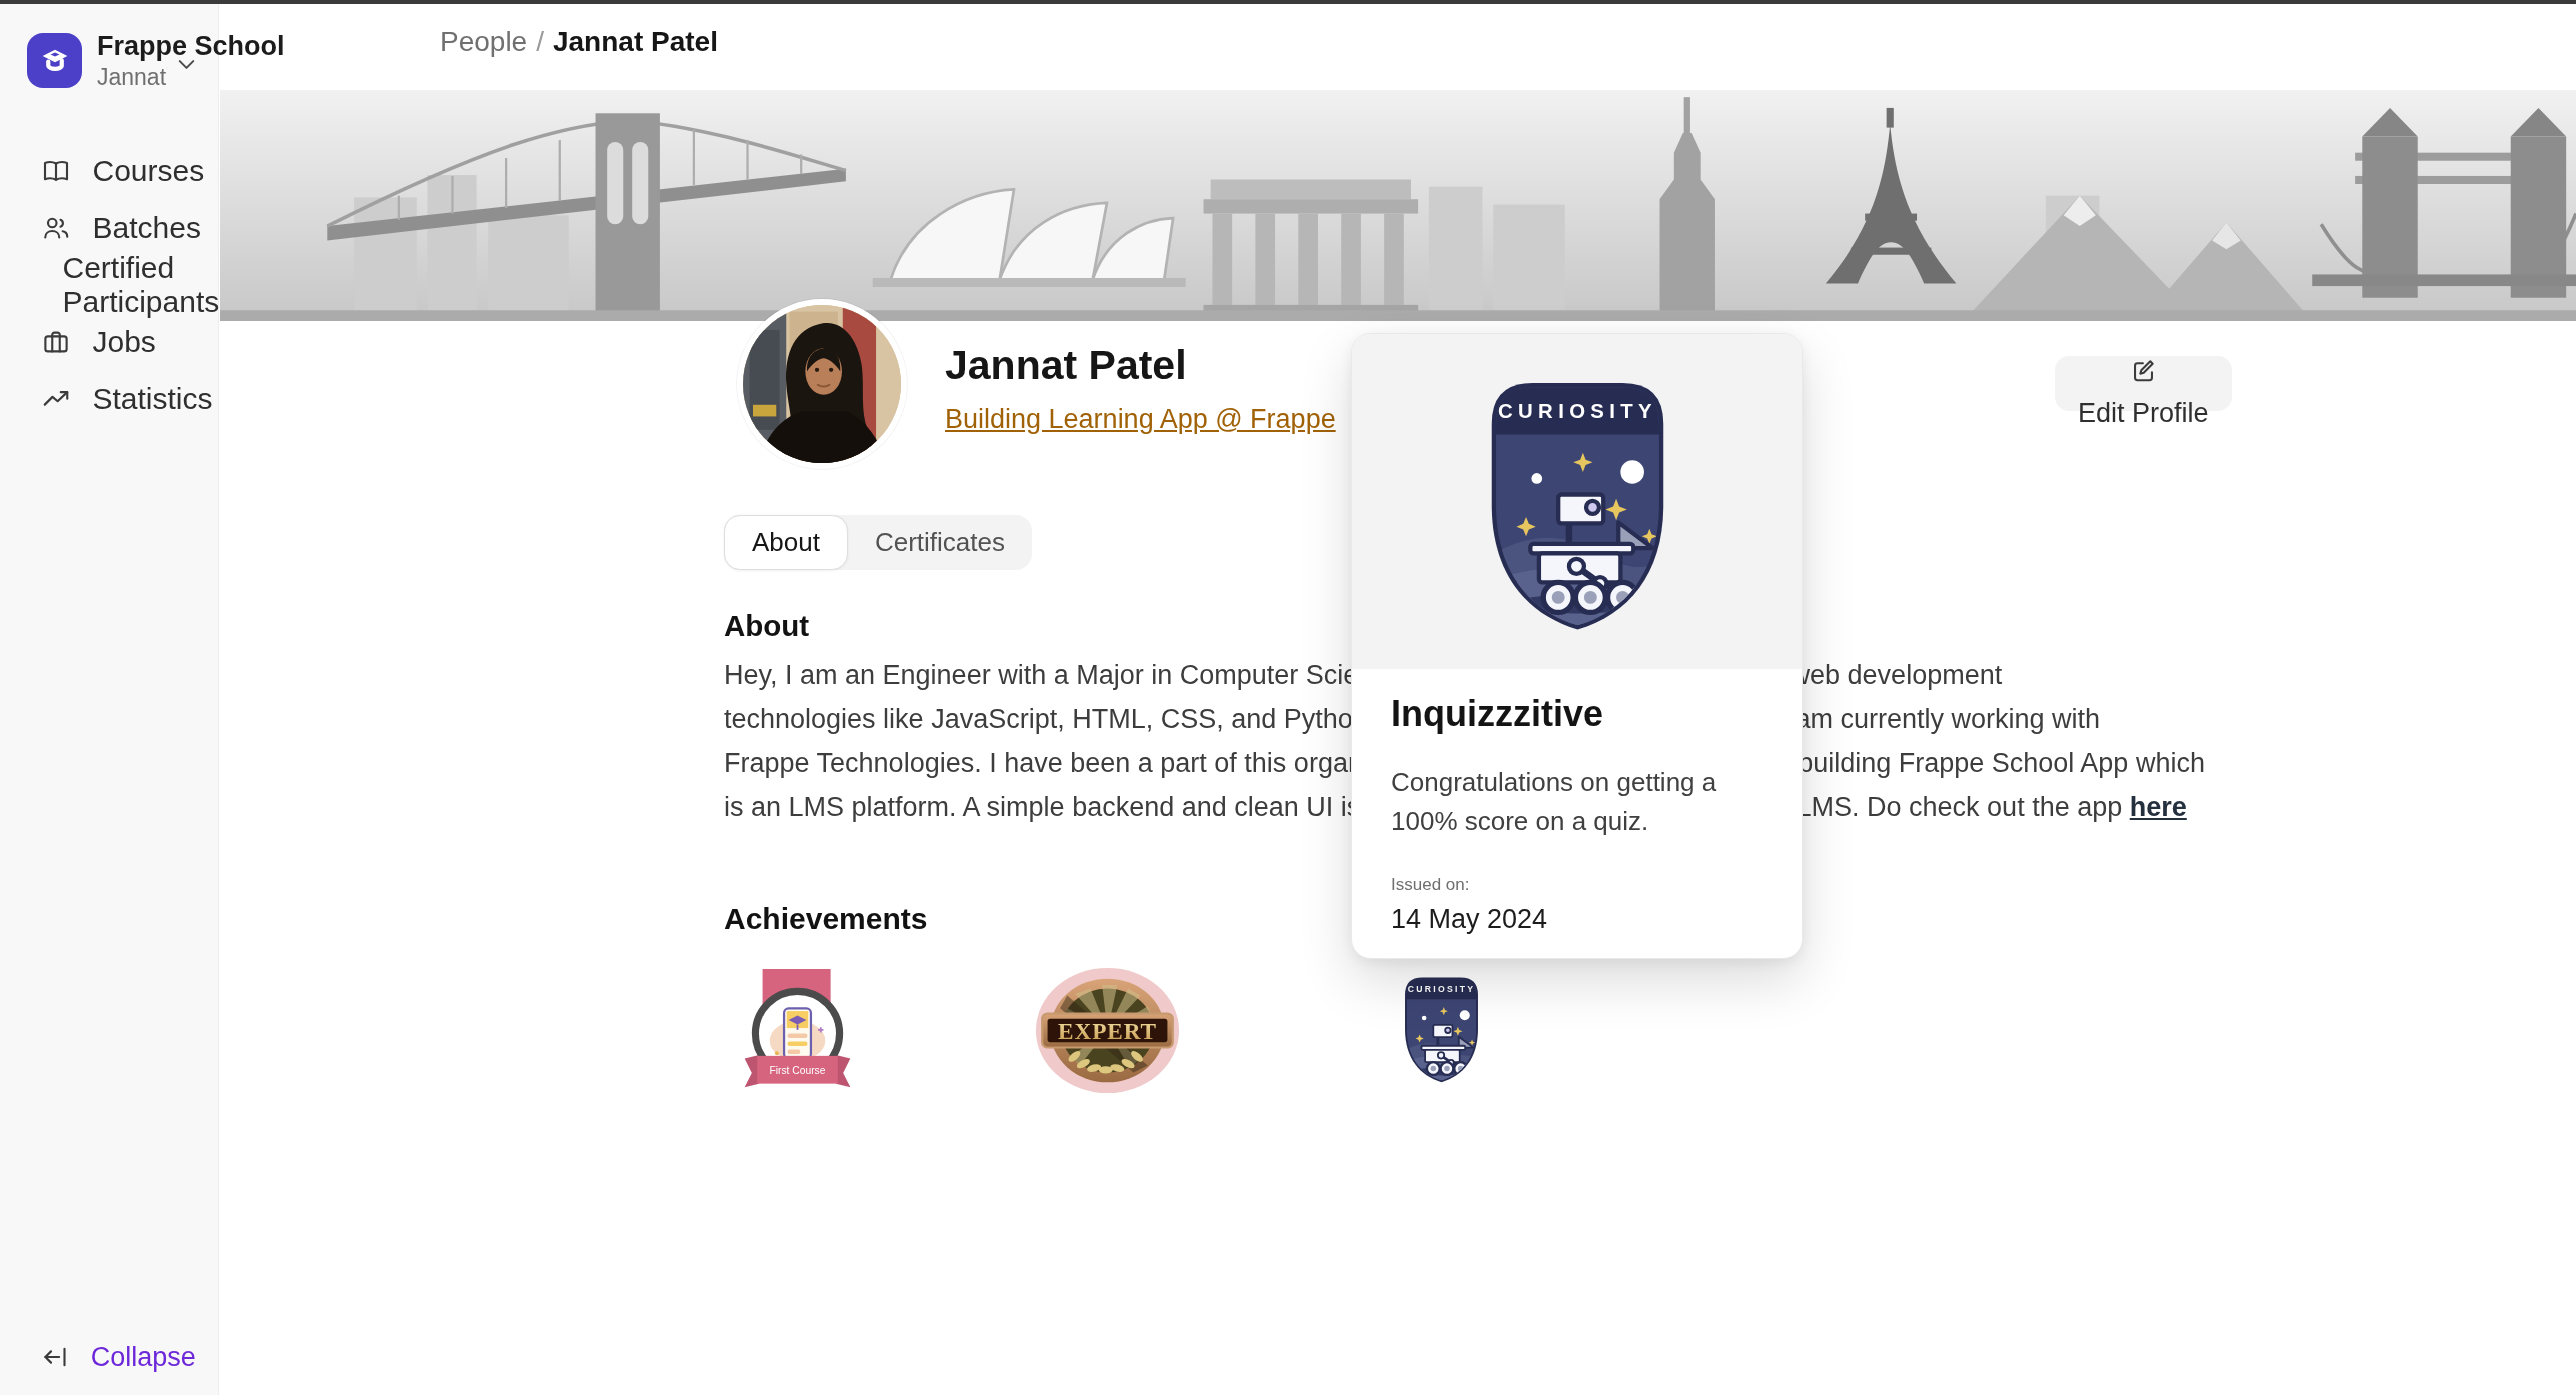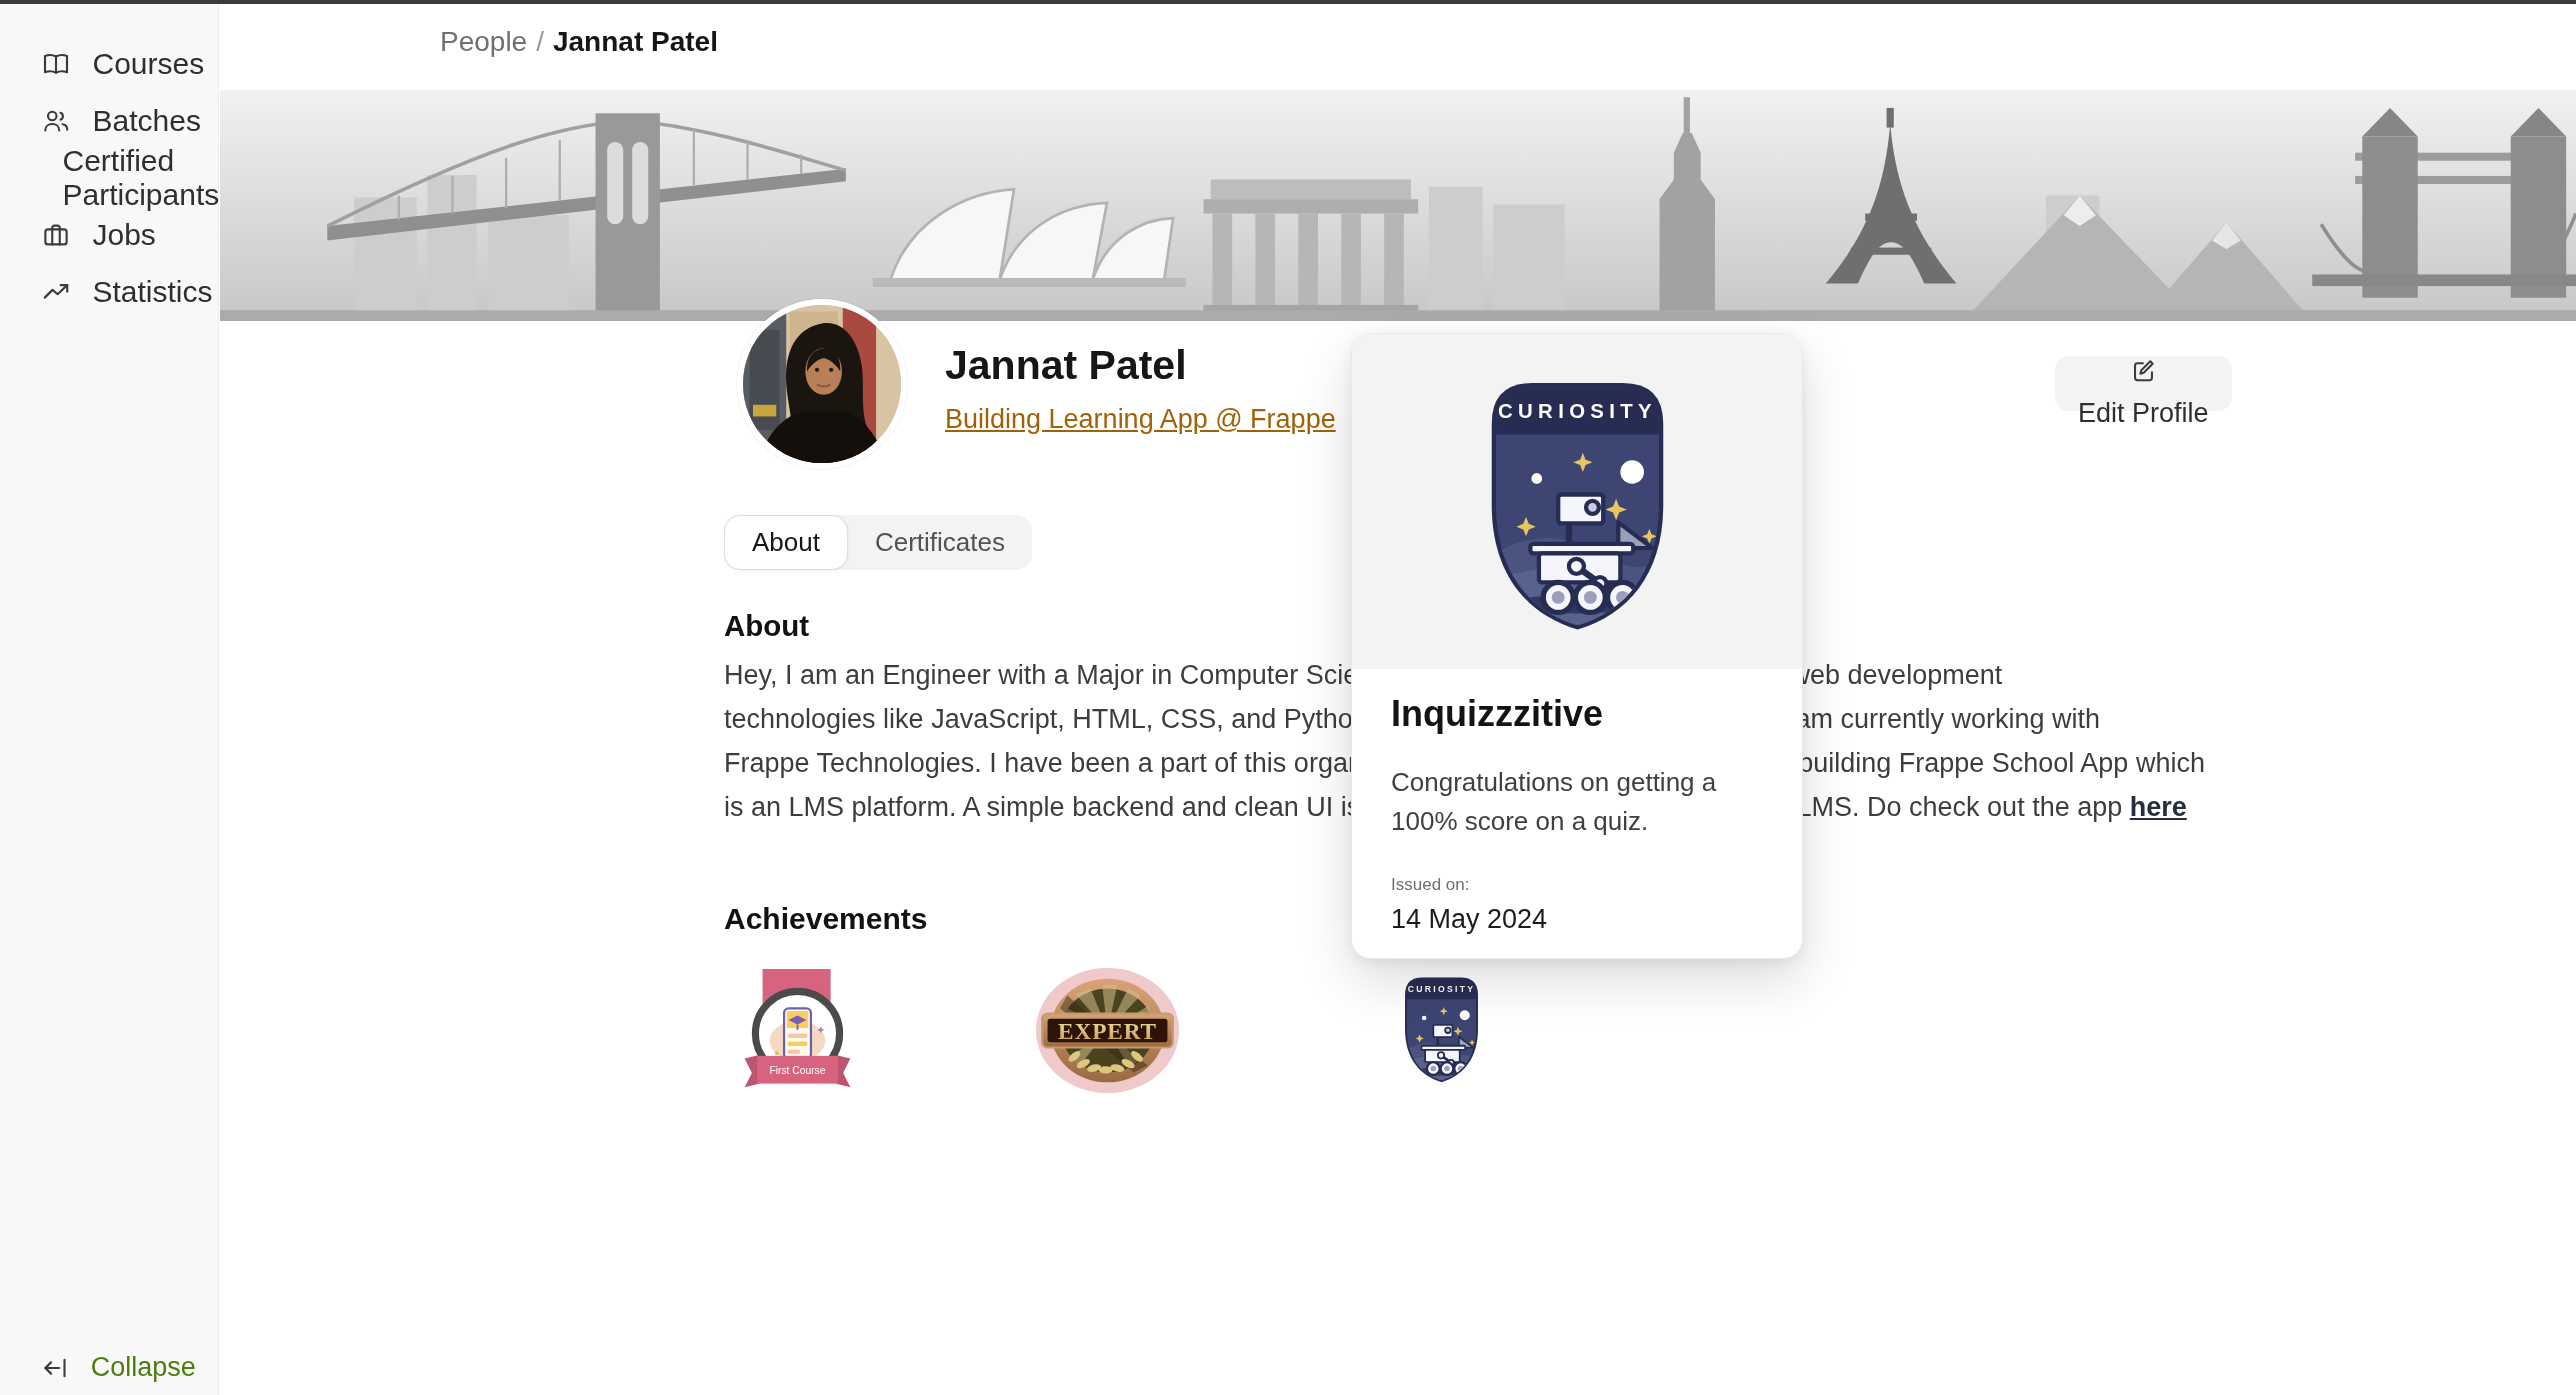--- a/index.html
+++ b/index.html
@@ -15,22 +15,22 @@
               display:flex; align-items:center; justify-content:center; }
   .ws-text { margin-left:15px; min-width:0; }
   .ws-title { font-size:27px; font-weight:600; color:#1c1c1c; line-height:30px; white-space:nowrap; }
   .ws-sub { font-size:23px; color:#6f6f6f; line-height:27px; margin-top:3.6px; }
   .ws-chevron { position:absolute; right:18px; top:47px; color:#4a4a4a; }
   .nav { margin-top:32px; }
   .nav-item { display:flex; align-items:center; height:57px; padding-left:41px; cursor:pointer;
               color:#2f2f2f; font-size:30px; }
   .nav-icon { width:30px; height:30px; margin-right:21.5px; display:flex; align-items:center; color:#3b3b3b; }
   .nav-icon svg, .ws-chevron svg { width:100%; height:100%; }
-  .collapse-btn { position:absolute; left:41px; bottom:13px; display:flex; align-items:flex-end;
-                  font-size:27px; color:#4d7c0f; cursor:pointer; }
+  .collapse-btn { position:absolute; left:41px; bottom:23px; display:flex; align-items:flex-start;
+                  font-size:27px; color:#6d28d9; cursor:pointer; }
   .collapse-btn .nav-icon { margin-right:19.7px; }
 
   
   .main { position:absolute; left:220px; top:3.6px; width:2356px; height:1392px; background:#fff; }
   .breadcrumb { position:absolute; left:220px; top:21.5px; font-size:28px; line-height:34px; white-space:nowrap; }
   .crumb-muted { color:#707070; cursor:pointer; }
   .crumb-sep { color:#9a9a9a; padding:0 9px; }
   .crumb-current { color:#161616; font-weight:600; }
 
   .banner { position:absolute; left:0; top:86px; width:2356px; height:231px; overflow:hidden; background:#dcdcdc; }
@@ -127,20 +127,38 @@
         </g>
       </g>
       <text x="100" y="47" text-anchor="middle" fill="#ffffff" font-size="19" font-weight="bold" letter-spacing="5" font-family="Liberation Sans, sans-serif">CURIOSITY</text>
     </symbol>
   </defs>
 </svg>
 
 <div class="top-strip"></div>
 
 <aside class="sidebar">
+  <div class="workspace">
+    <div class="logo-box">
+      <svg viewBox="0 0 64 64" width="36" height="36">
+        <path d="M10 23 L32 12 L54 23 L32 34 Z" fill="#ffffff"></path>
+        <path d="M24 20.5 L32 17 L40 20.5 L32 24 Z" fill="#4c40c8"></path>
+        <path d="M20 33 v6 c0 9 24 9 24 1 v-9" stroke="#ffffff" stroke-width="7.5" fill="none" stroke-linecap="round"></path>
+      </svg>
+    </div>
+    <div class="ws-text">
+      <div class="ws-title">Frappe School</div>
+      <div class="ws-sub">Jannat</div>
+    </div>
+    <span class="ws-chevron">
+      <svg viewBox="0 0 24 24" width="27" height="27" fill="none" stroke="currentColor" stroke-width="1.8" stroke-linecap="round" stroke-linejoin="round">
+          <polyline points="6 9 12 15 18 9"></polyline>
+        </svg>
+    </span>
+  </div>
 
   <nav class="nav">
     <div class="nav-item">
       <span class="nav-icon">
         <svg viewBox="0 0 24 24" fill="none" stroke="currentColor" stroke-width="1.7" stroke-linecap="round" stroke-linejoin="round">
           <path d="M12 6 C9.4 4.6 5.8 4.6 3.2 5.6 V18.6 C5.8 17.6 9.4 17.6 12 19 C14.6 17.6 18.2 17.6 20.8 18.6 V5.6 C18.2 4.6 14.6 4.6 12 6 Z"></path>
           <path d="M12 6 V19"></path>
         </svg>
       </span>
       <span class="nav-label">Courses</span>

